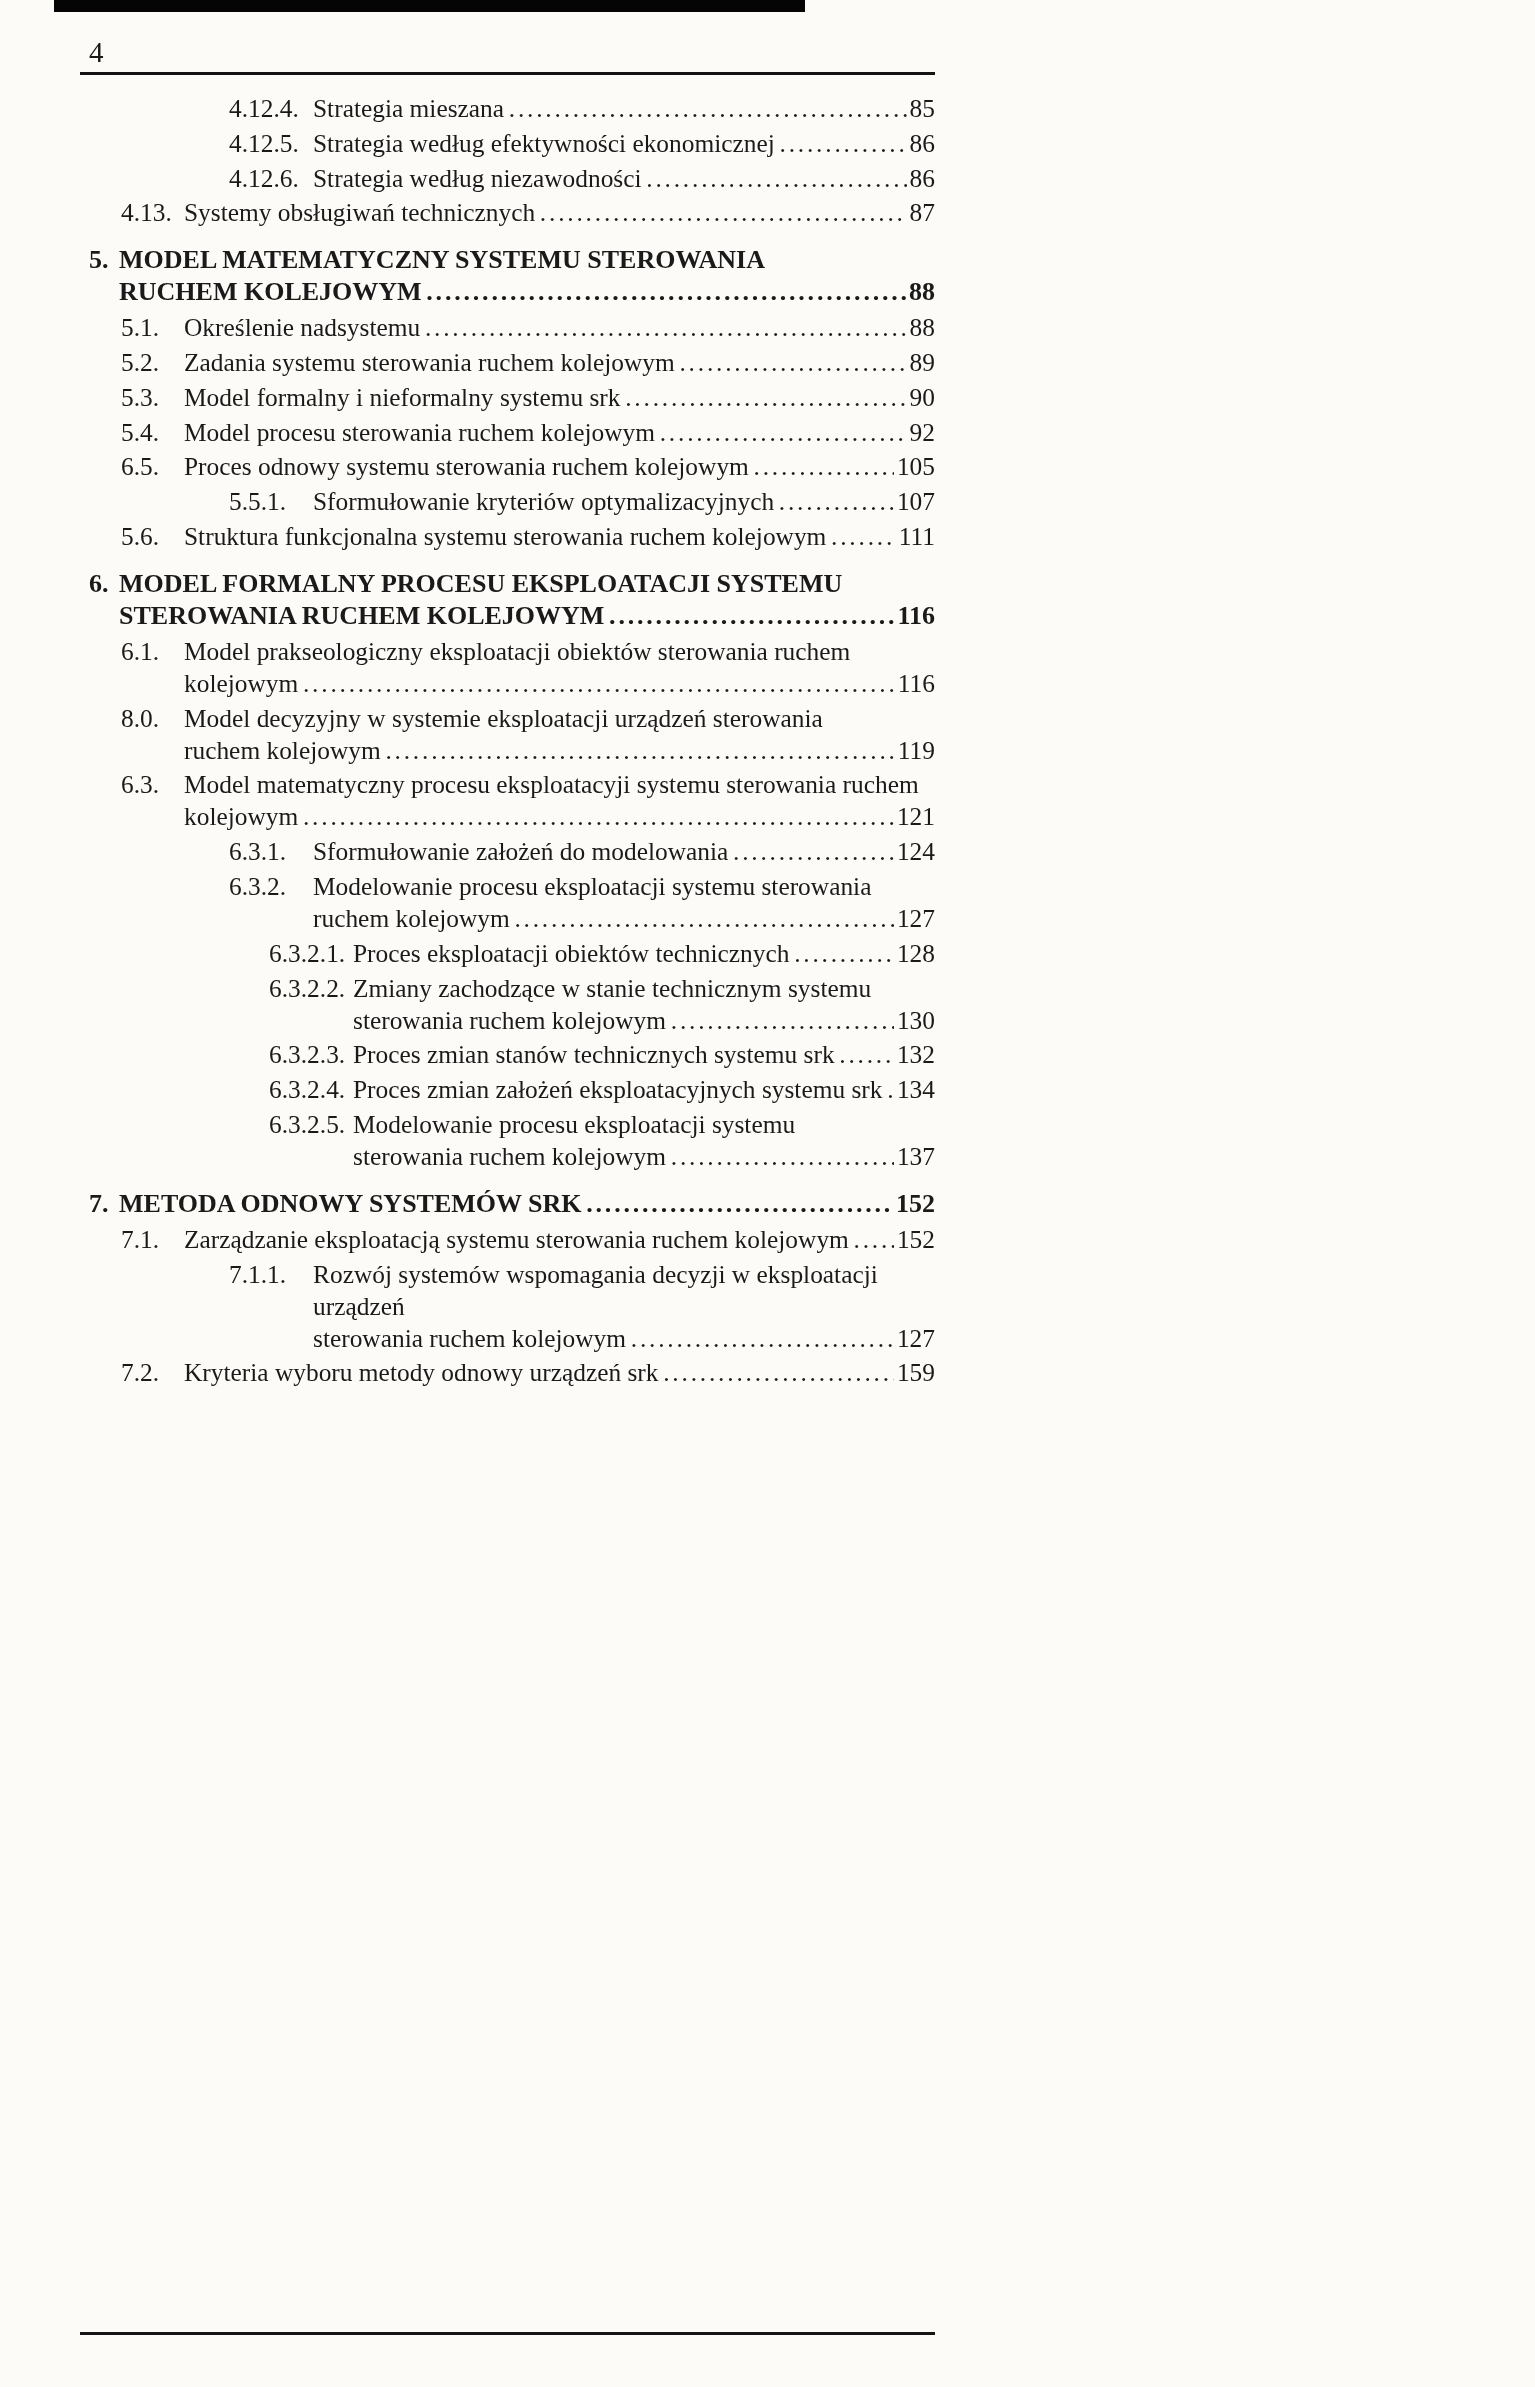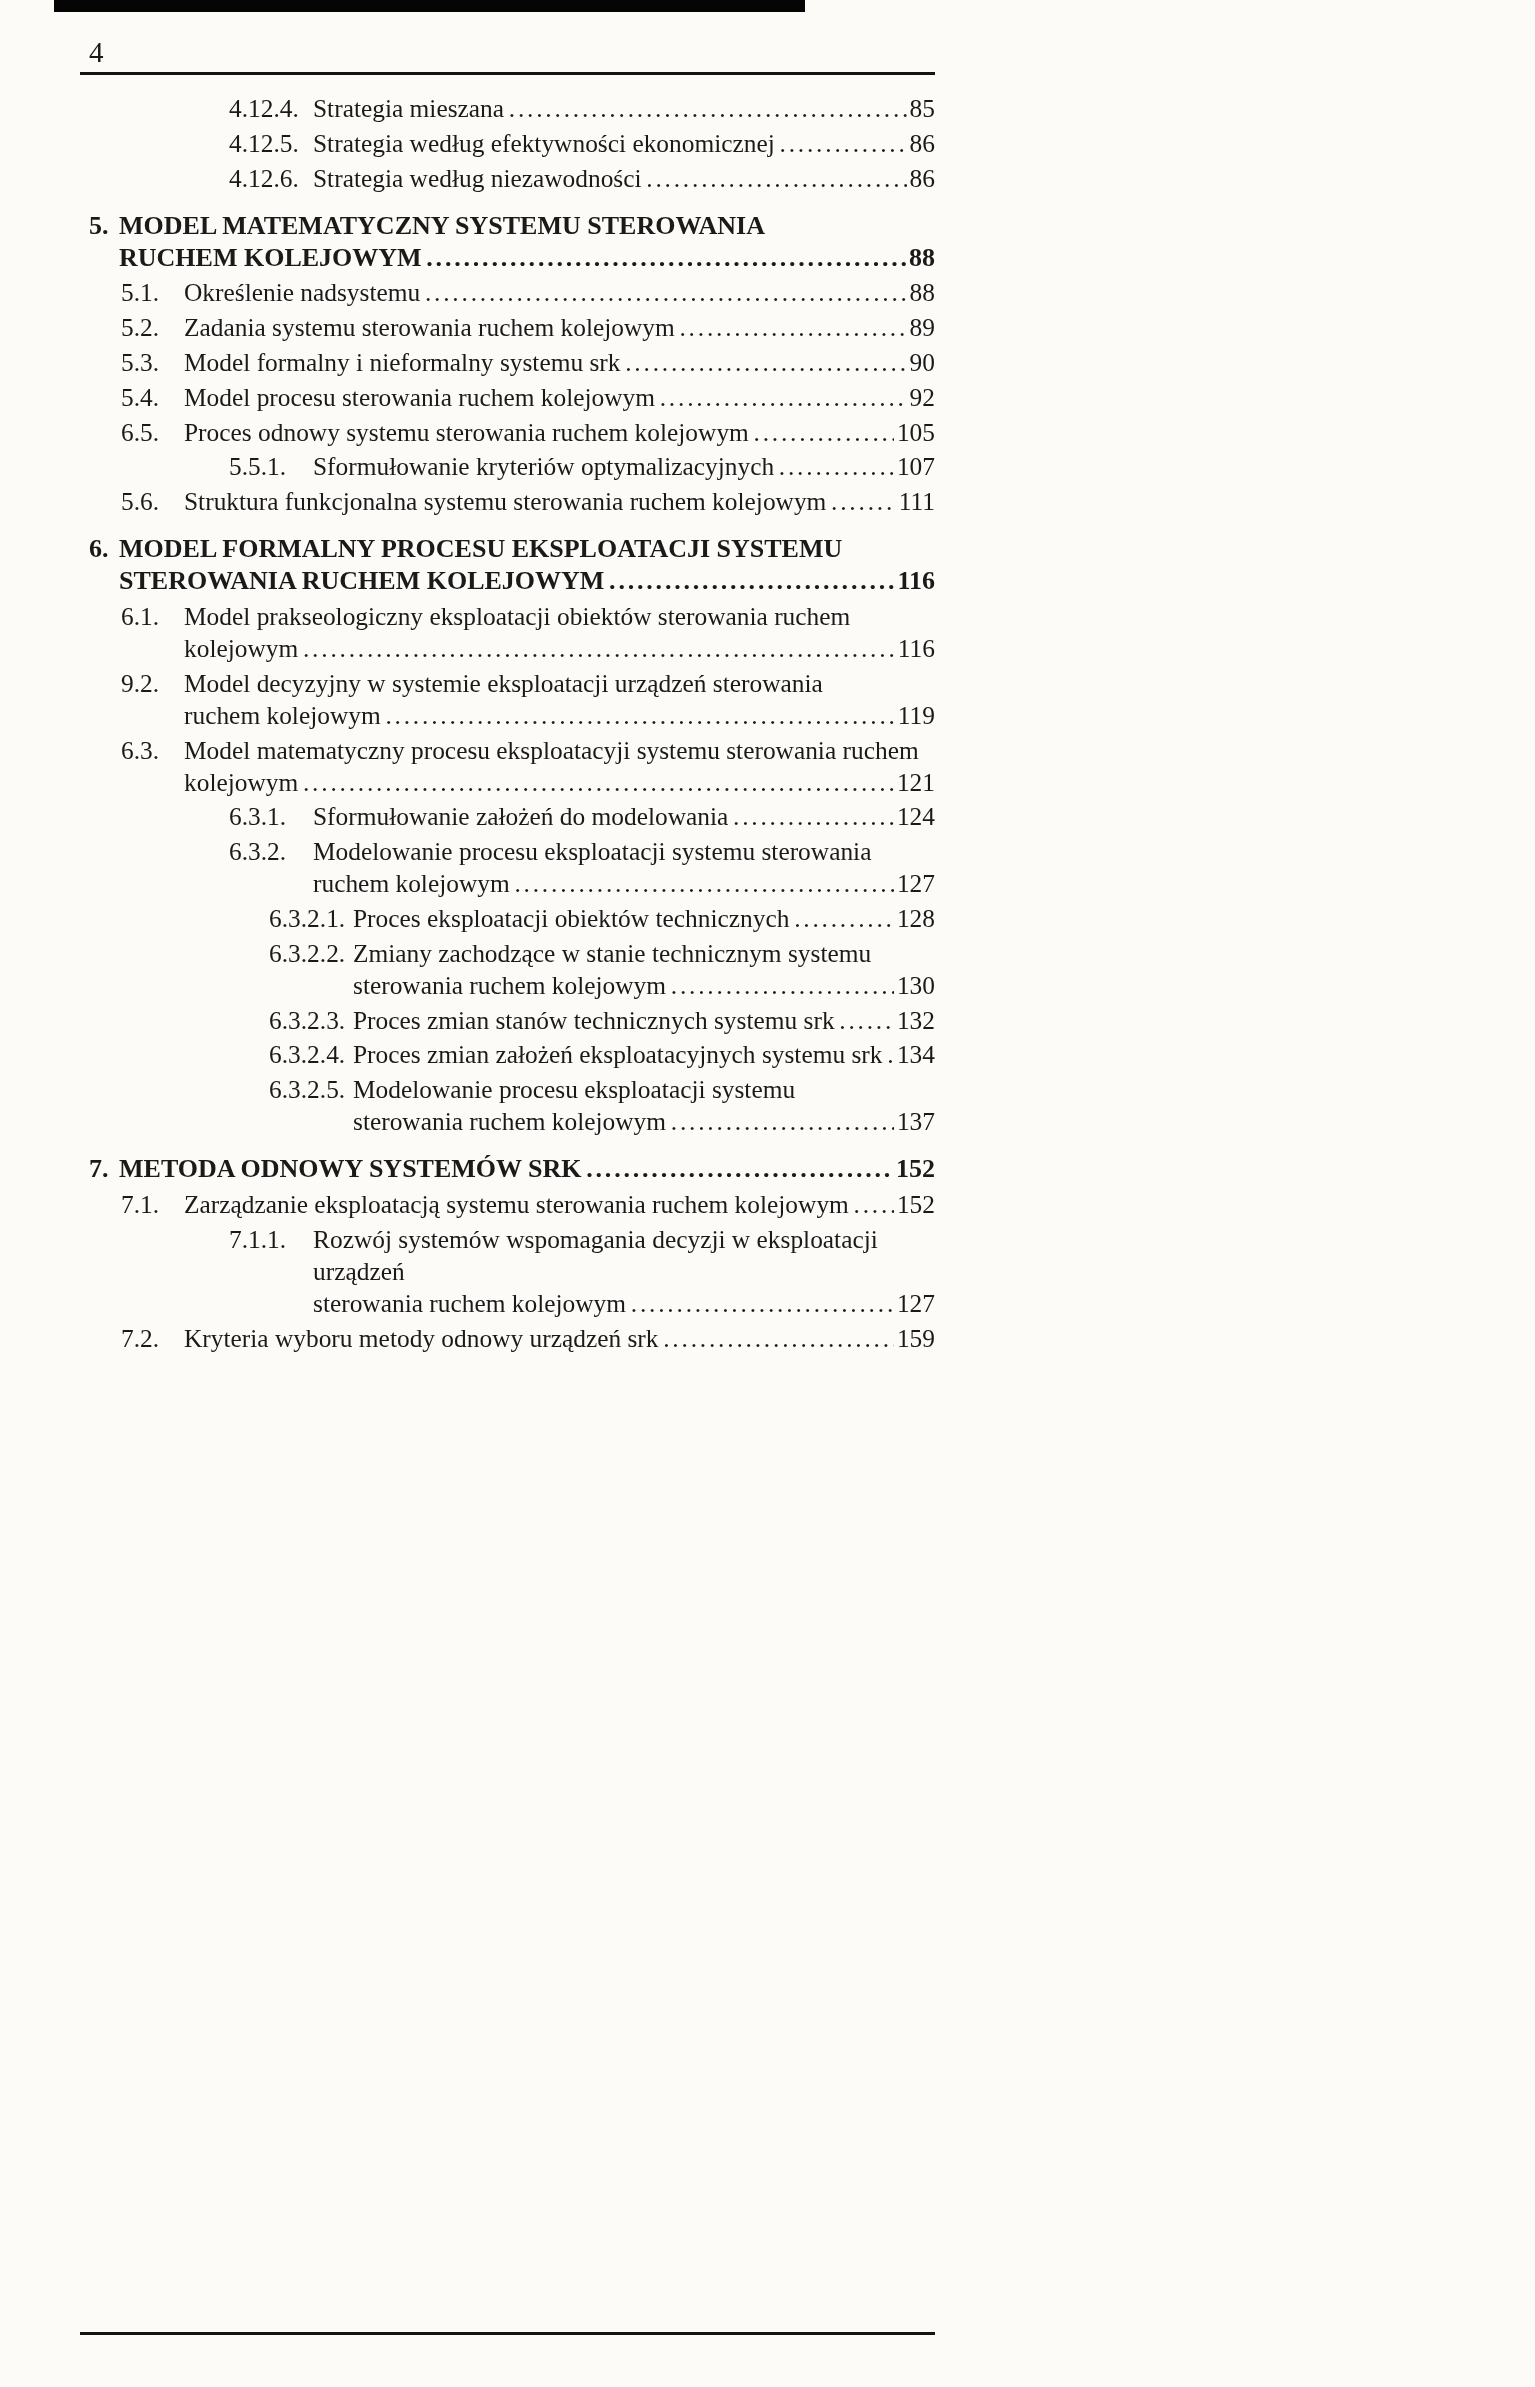--- a/index.html
+++ b/index.html
@@ -148,20 +148,31 @@
     <span class="num">4.12.6.</span>
     <span class="body">
       <span></span>
       <span class="lastline">
         <span class="txt">Strategia według niezawodności</span>
         <span class="dots"></span>
         <span class="pg">86</span>
       </span>
     </span>
   </div>
+      <div class="entry lvl1">
+    <span class="num">4.13.</span>
+    <span class="body">
+      <span></span>
+      <span class="lastline">
+        <span class="txt">Systemy obsługiwań technicznych</span>
+        <span class="dots"></span>
+        <span class="pg">87</span>
+      </span>
+    </span>
+  </div>
       <div class="entry lvl0 chapter gap">
     <span class="num">5.</span>
     <span class="body">
       <span><span class="preline">MODEL MATEMATYCZNY SYSTEMU STEROWANIA</span></span>
       <span class="lastline">
         <span class="txt">RUCHEM KOLEJOWYM</span>
         <span class="dots"></span>
         <span class="pg">88</span>
       </span>
     </span>
@@ -259,21 +270,21 @@
     <span class="body">
       <span><span class="preline">Model prakseologiczny eksploatacji obiektów sterowania ruchem</span></span>
       <span class="lastline">
         <span class="txt">kolejowym</span>
         <span class="dots"></span>
         <span class="pg">116</span>
       </span>
     </span>
   </div>
       <div class="entry lvl1">
-    <span class="num">9.2.</span>
+    <span class="num">8.0.</span>
     <span class="body">
       <span><span class="preline">Model decyzyjny w systemie eksploatacji urządzeń sterowania</span></span>
       <span class="lastline">
         <span class="txt">ruchem kolejowym</span>
         <span class="dots"></span>
         <span class="pg">119</span>
       </span>
     </span>
   </div>
       <div class="entry lvl1">

